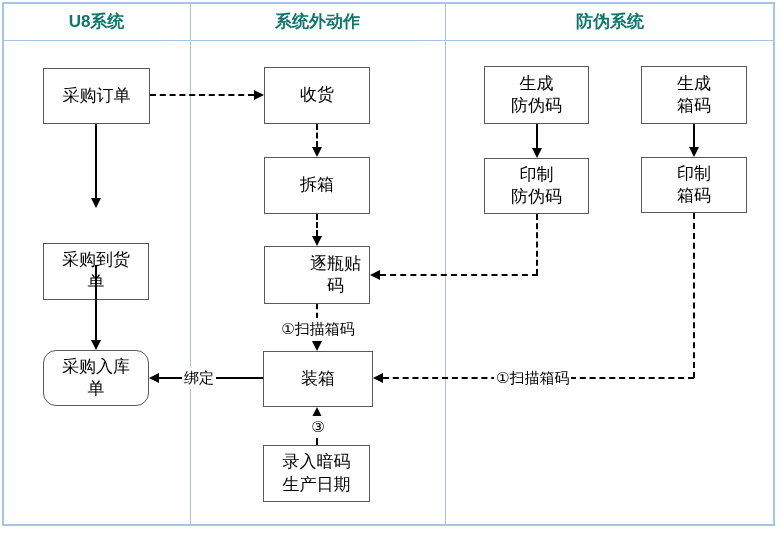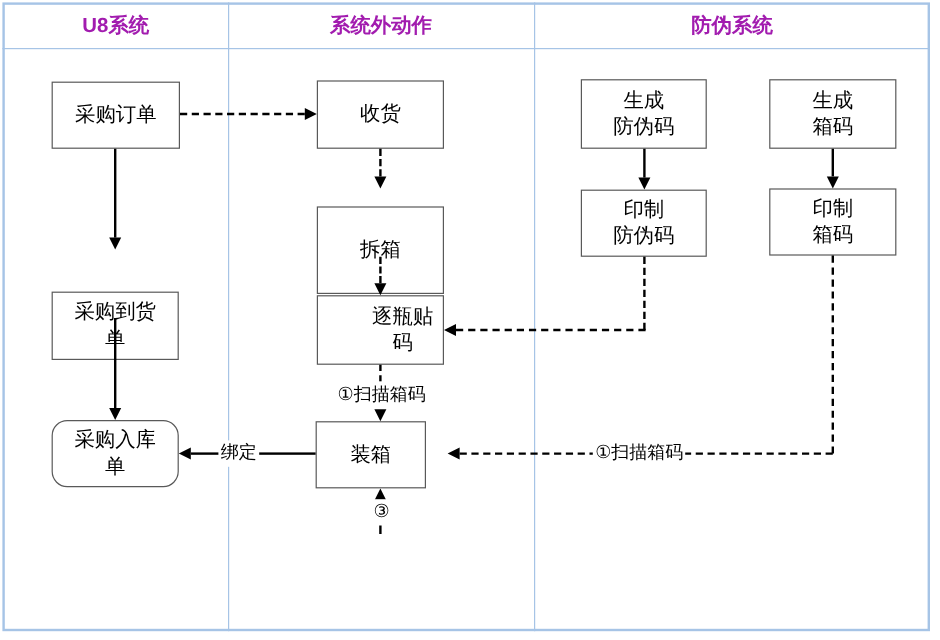--- a/index.html
+++ b/index.html
@@ -4,21 +4,21 @@
 <style>
   html,body{margin:0;padding:0;background:#ffffff;}
   body{font-family:"Liberation Sans","DejaVu Sans",sans-serif;}
   .canvas{position:relative;width:783px;height:533px;background:#ffffff;overflow:hidden;}
 
   
   .frame{position:absolute;left:2px;top:2px;width:773px;height:524px;border:2px solid #a6c4e6;box-sizing:border-box;}
   .lane-vline{position:absolute;top:2px;width:0;height:524px;border-left:1px solid #a6c4e6;}
   .lane-hline{position:absolute;left:2px;top:40px;width:773px;height:0;border-top:1px solid #a6c4e6;}
   .lane-header{position:absolute;top:4px;height:34px;display:flex;align-items:center;justify-content:center;
-               font-size:17px;font-weight:bold;color:#a21caf;}
+               font-size:17px;font-weight:bold;color:#0f766e;}
 
   
   .node{position:absolute;background:#ffffff;border:1.5px solid #595959;box-sizing:border-box;
         display:flex;align-items:center;justify-content:center;text-align:center;
         font-size:17px;color:#000;line-height:1.3;white-space:pre-line;}
 
   
   .hl{position:absolute;height:0;border-top:2px solid #000;}
   .vl{position:absolute;width:0;border-left:2px solid #000;}
   .hl.dash{border-top-style:dashed;}
@@ -49,23 +49,25 @@
   <div class="lane-header" style="left:190px;width:255px;">系统外动作</div>
   <div class="lane-header" style="left:445px;width:330px;">防伪系统</div>
 
   <div class="node" style="left:43px;top:68px;width:107px;height:56px;">采购订单</div>
   <div class="node" style="left:43px;top:208px;width:106px;height:57px;margin-top:35px;">采购到货
 单</div>
   <div class="node" style="left:43px;top:350px;width:106px;height:56px;border-radius:13px;">采购入库
 单</div>
 
   <div class="node" style="left:264px;top:67px;width:106px;height:57px;">收货</div>
-  <div class="node" style="left:264px;top:157px;width:106px;height:73px;margin-top:15px;">拆箱</div>
+  <div class="node" style="left:264px;top:157px;width:106px;height:57px;">拆箱</div>
   <div class="node" style="left:264px;top:246px;width:106px;height:58px;padding-left:37px;">逐瓶贴码</div>
-  <div class="node" style="left:263px;top:351px;width:92px;height:56px;">装箱</div>
+  <div class="node" style="left:263px;top:351px;width:110px;height:56px;">装箱</div>
+  <div class="node" style="left:263px;top:445px;width:107px;height:57px;">录入暗码
+生产日期</div>
 
   <div class="node" style="left:484px;top:66px;width:105px;height:58px;">生成
 防伪码</div>
   <div class="node" style="left:484px;top:158px;width:105px;height:56px;">印制
 防伪码</div>
   <div class="node" style="left:641px;top:66px;width:106px;height:58px;">生成
 箱码</div>
   <div class="node" style="left:641px;top:157px;width:106px;height:56px;">印制
 箱码</div>
 

